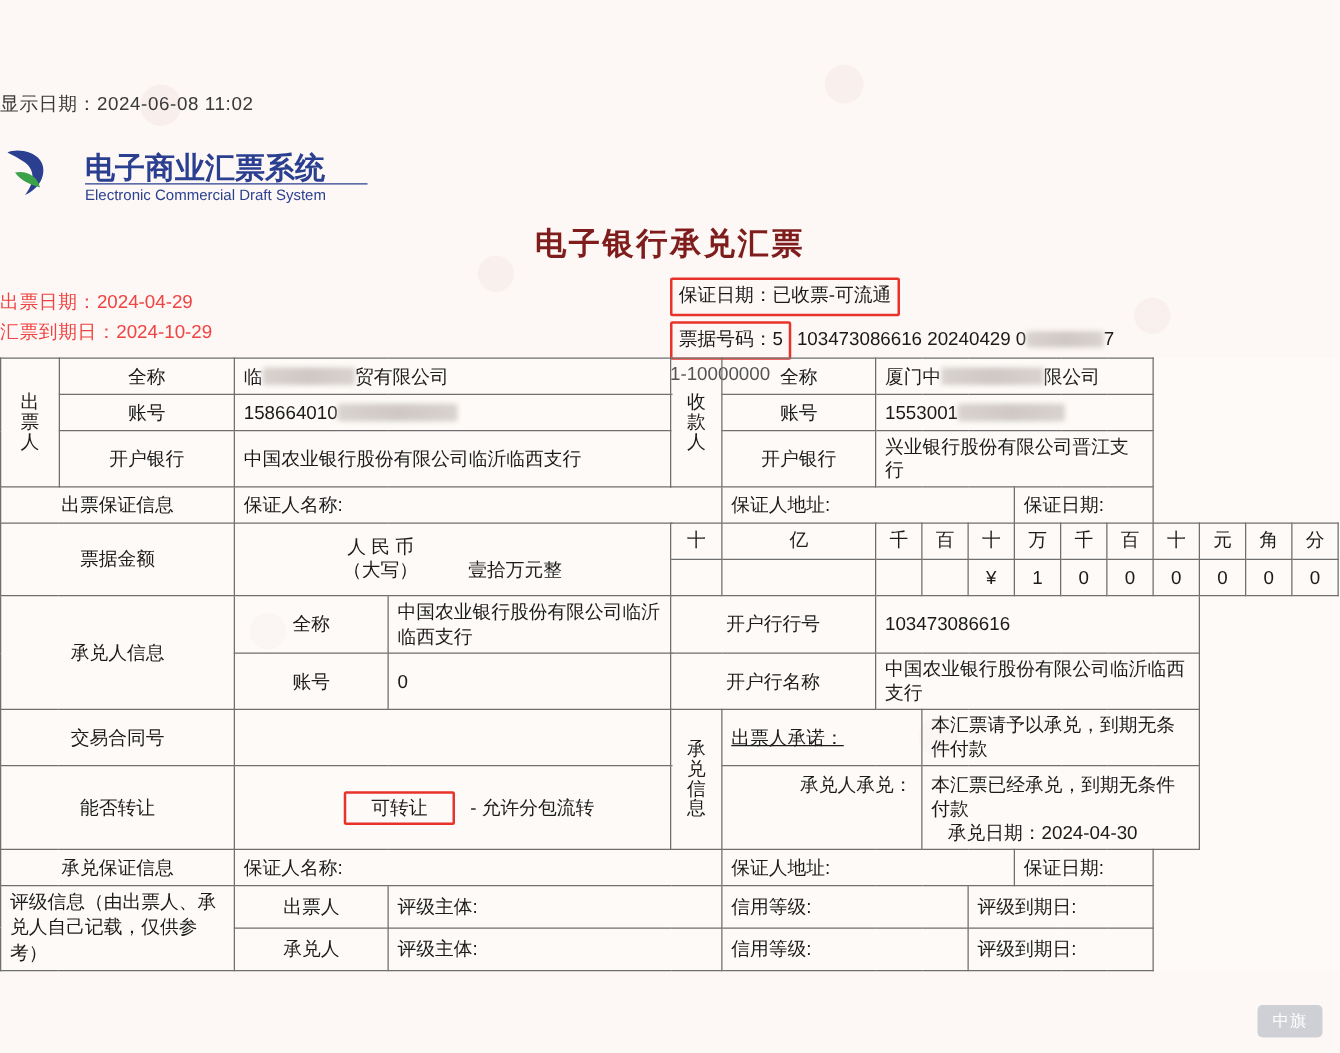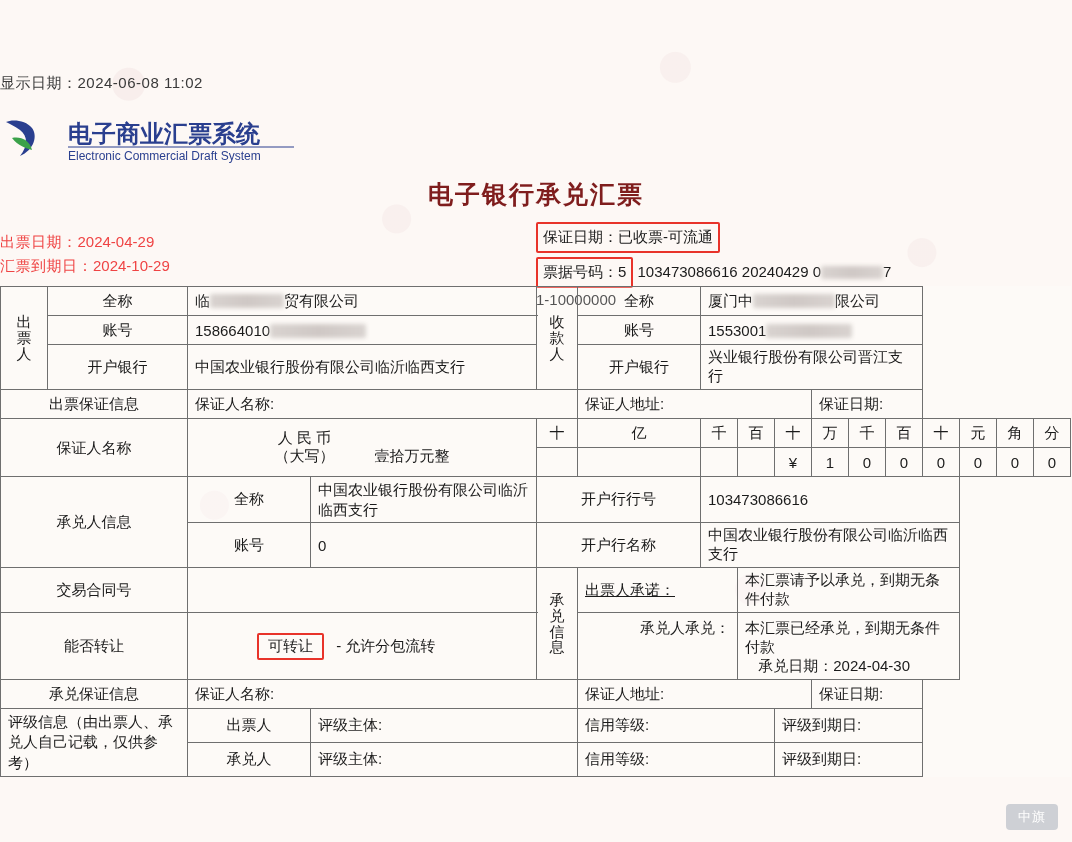--- a/index.html
+++ b/index.html
@@ -145,23 +145,23 @@
   }
   .small-vert {
     width: 22px;
     text-align: center;
     line-height: 1.05;
     padding: 2px 1px;
   }
   .transfer-box {
     display: inline-block;
     border: 2px solid #e8332a;
-    padding: 2px 9px;
+    padding: 2px 20px;
     border-radius: 2px;
-    margin-left: 62px;
+    margin-left: 80px;
   }
   .rating-label {
     width: 172px;
     line-height: 1.35;
     padding: 4px 6px;
     text-align: left;
   }
   .watermark-badge {
     position: absolute;
     right: 14px;
@@ -259,21 +259,21 @@
     </tr>
 
     <tr>
       <td colspan="2" class="lbl-cell">出票保证信息</td>
       <td colspan="4">保证人名称:</td>
       <td colspan="4">保证人地址:</td>
       <td colspan="3">保证日期:</td>
     </tr>
 
     <tr class="amt-head">
-      <td colspan="2" rowspan="2" class="money-label">保证人名称</td>
+      <td colspan="2" rowspan="2" class="money-label">票据金额</td>
       <td colspan="3" rowspan="2">
         <span style="display:inline-block;text-align:center;line-height:1.25;">
           <span>人 民 币</span><br>
           <span>（大写）</span>
         </span>
         <span class="cap-amount">壹拾万元整</span>
       </td>
       <td class="small-vert">十</td>
       <td class="small-vert">亿</td>
       <td class="small-vert">千</td>

